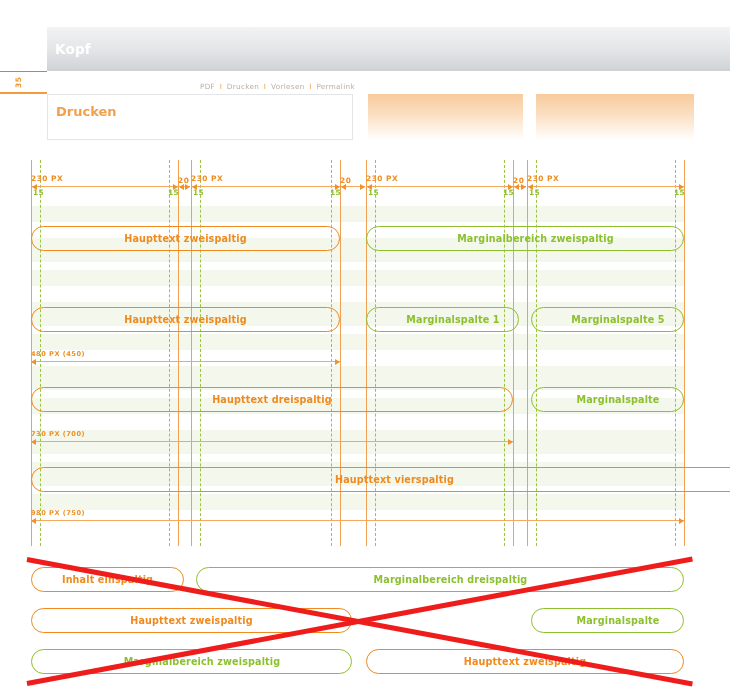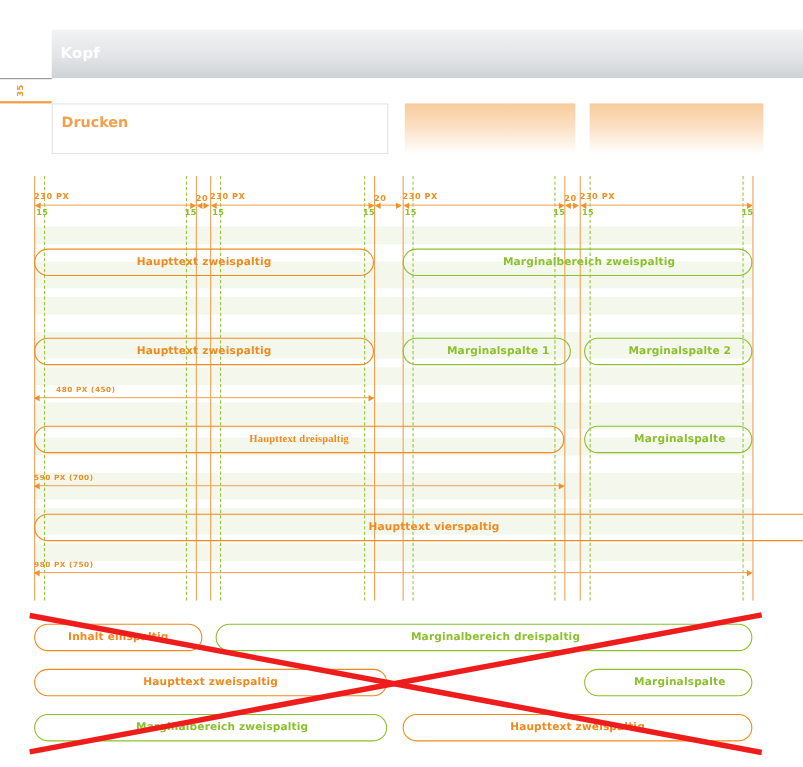--- a/index.html
+++ b/index.html
@@ -69,20 +69,31 @@
 
 <div id="preview">
 
   <div class="ruler-line"></div>
   <div class="ruler-line2"></div>
   <div class="ruler-35">35</div>
 
   <div class="hdr-bar"></div>
   <div class="hdr-title">Kopf</div>
 
+  <div class="meta-wrap">
+    <div class="meta-line">
+      <span>PDF</span>
+      <span class="sep">I</span>
+      <span>Drucken</span>
+      <span class="sep">I</span>
+      <span>Vorlesen</span>
+      <span class="sep">I</span>
+      <span>Permalink</span>
+    </div>
+  </div>
 
   <div class="content-card"></div>
   <div class="content-title">Drucken</div>
 
   <div class="orange-card oc1"></div>
   <div class="orange-card oc2"></div>
 </div>
 
 <div id="grid">
   <div id="grid-bands">
@@ -132,33 +143,33 @@
       <div class="m-label" style="left:366px;top:28px;width:147px;">230 PX</div>
       <div class="g-label" style="left:368px;top:42px;">15</div>
       <div class="g-label" style="left:503px;top:42px;">15</div>
       <div class="m-label" style="left:513px;top:30px;width:14px;">20</div>
       <div class="measure" style="left:514px;top:40px;width:12px;"></div>
       <div class="measure" style="left:528px;top:40px;width:156px;"></div>
       <div class="m-label" style="left:527px;top:28px;width:157px;">230 PX</div>
       <div class="g-label" style="left:529px;top:42px;">15</div>
       <div class="g-label" style="left:674px;top:42px;">15</div>
       <div class="measure" style="left:31px;top:215px;width:309px;"></div>
-      <div class="m-label sm" style="left:31px;top:204px;width:309px;margin-left:20px;">480 PX (450)</div>
+      <div class="m-label sm" style="left:31px;top:204px;width:309px;">480 PX (450)</div>
       <div class="measure" style="left:31px;top:295px;width:482px;"></div>
-      <div class="m-label sm" style="left:31px;top:284px;width:482px;">590 PX (700)</div>
+      <div class="m-label sm" style="left:31px;top:284px;width:482px;">730 PX (700)</div>
       <div class="measure" style="left:31px;top:374px;width:653px;"></div>
       <div class="m-label sm" style="left:31px;top:363px;width:653px;">980 PX (750)</div>
     </div>
   <div id="grid-pills">
       <div class="pill orange" style="left:31px;top:80px;width:309px;">Haupttext zweispaltig</div>
       <div class="pill green" style="left:366px;top:80px;width:318px;">Marginalbereich zweispaltig</div>
       <div class="pill orange" style="left:31px;top:161px;width:309px;">Haupttext zweispaltig</div>
       <div class="pill green" style="left:366px;top:161px;width:153px;">Marginalspalte 1</div>
-      <div class="pill green" style="left:531px;top:161px;width:153px;">Marginalspalte 2</div>
-      <div class="pill orange" style="left:31px;top:241px;width:482px;font-family:Liberation Serif, serif;">Haupttext dreispaltig</div>
+      <div class="pill green" style="left:531px;top:161px;width:153px;">Marginalspalte 5</div>
+      <div class="pill orange" style="left:31px;top:241px;width:482px;">Haupttext dreispaltig</div>
       <div class="pill green" style="left:531px;top:241px;width:153px;">Marginalspalte</div>
       <div class="pill orange" style="left:31px;top:321px;width:727px;">Haupttext vierspaltig</div>
     </div>
 </div>
 
 <div id="bottom">
   <div id="bottom-pills">
       <div class="pill orange" style="left:31px;top:21px;width:153px;">Inhalt einspaltig</div>
       <div class="pill green" style="left:196px;top:21px;width:488px;text-align:center;">Marginalbereich dreispaltig</div>
       <div class="pill orange" style="left:31px;top:62px;width:321px;">Haupttext zweispaltig</div>

